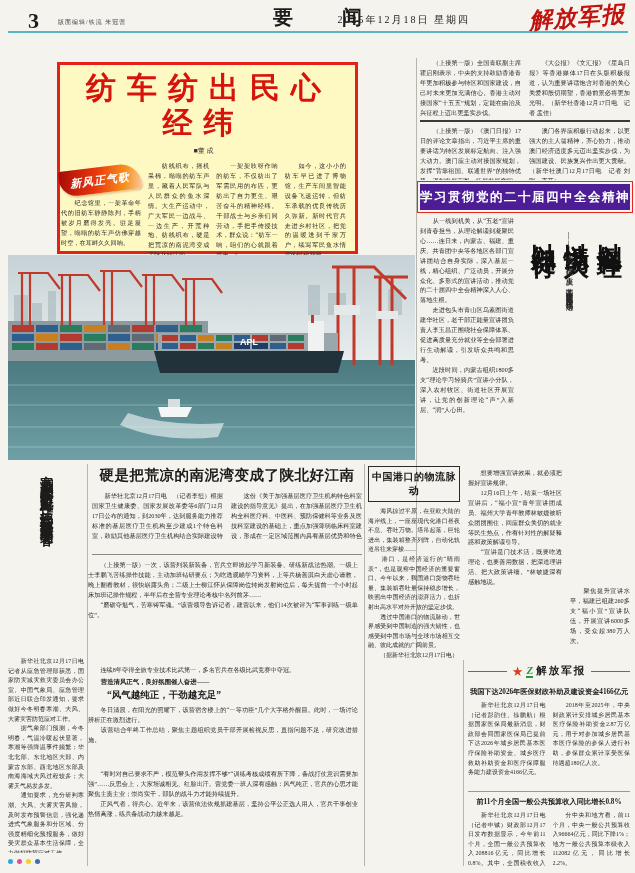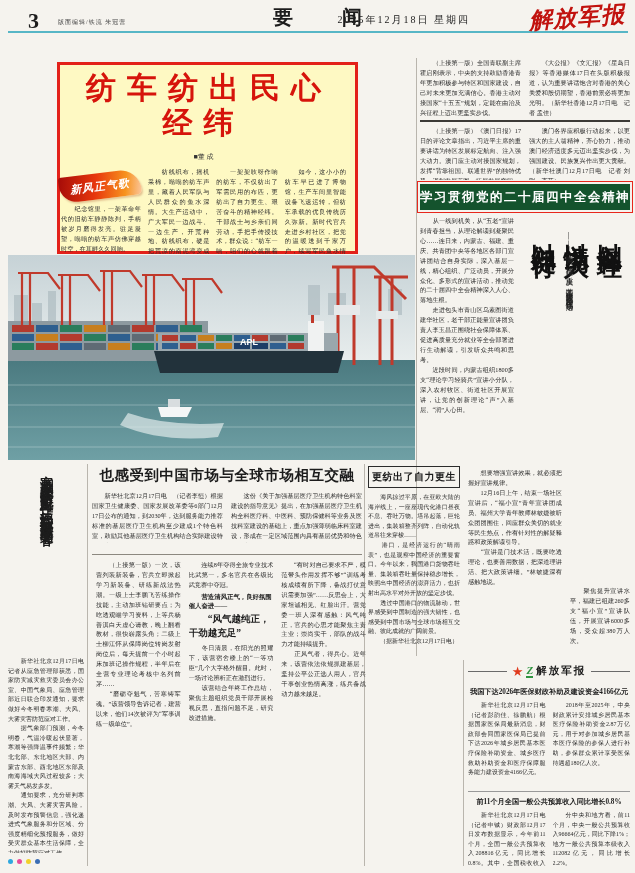--- a/index.html
+++ b/index.html
@@ -23,40 +23,40 @@
   #page-num { left:28px; top:8px; font-size:22px; font-weight:bold; }
   #edition-note { left:58px; top:18px; font-size:6px; color:#444; letter-spacing:1px; }
   #section-title { left:0; right:0; top:4px; text-align:center; font-size:20px; font-weight:bold; letter-spacing:22px; text-indent:22px; }
   #header-rule { left:8px; right:7px; top:31px; height:2px; background:#57b6c6; }
   #paper-date { right:165px; top:13px; font-size:10px; letter-spacing:2px; color:#222; }
   #masthead { right:10px; top:2px; font-size:23px; color:#c1120e; font-weight:bold; font-style:italic; transform:rotate(-4deg); letter-spacing:1px; }
 
   
   #lead-box { left:57px; top:62px; width:301px; height:192px; border:3px solid #e32119; background:#fef9c3; padding:6px 9px 5px 1px; }
   #lead-title { text-align:center; font-size:30px; font-weight:bold; color:#d6140b; letter-spacing:11px; text-indent:11px; line-height:1.15; }
-  #lead-byline { text-align:center; font-size:7px; margin-top:12px; color:#333; }
+  #lead-byline { text-align:center; font-size:7px; margin-top:6px; color:#333; }
   #lead-cols { display:flex; gap:7px; margin-top:5px; height:118px; }
   #lead-cols .lead-col { flex:1; }
   #ribbon {
     width:82px; height:26px; margin:6px 0 5px -2px;
     background:linear-gradient(100deg,#a50b08 0%,#e8380d 45%,#f7931e 80%,#fbc8a0 100%);
     border-radius:4px 26px 6px 22px;
     transform:rotate(-7deg);
     color:#fff; font-style:italic; font-weight:bold; font-size:11px;
     display:flex; align-items:center; justify-content:center; letter-spacing:1px;
     box-shadow:1px 2px 2px rgba(150,40,0,.25);
   }
 
   
   .jump-cols { display:flex; gap:8px; }
   .jump-cols .jcol { flex:1; }
   #jump-divider { left:420px; width:210px; top:120px; height:2px; background:#3c3a36; }
   #study-banner {
     left:420px; top:184px; width:210px; height:26px;
-    background:#14532d; color:#fff;
+    background:#4c1d95; color:#fff;
     font-family:"Liberation Sans","DejaVu Sans",sans-serif;
     font-weight:bold; font-size:12.5px; letter-spacing:1.5px;
     display:flex; align-items:center; justify-content:center;
     outline:1px solid #e8271c; outline-offset:2px;
   }
 
   
   #xuanjiang { left:420px; top:216px; width:210px; height:440px; }
   #xj-headline {
     position:absolute; right:4px; top:6px; height:360px;
@@ -84,21 +84,21 @@
   }
   #hc-body { margin-top:8px; height:196px; font-size:6px; }
   .dots { display:flex; gap:4px; margin-top:6px; }
   .dots i { width:5px; height:5px; border-radius:50%; display:block; }
 
   
   #yiliao { left:92px; top:466px; width:270px; }
   #yl-title { text-align:center; font-size:14.5px; font-weight:bold; letter-spacing:.5px; }
   #yl-cols { display:flex; gap:8px; margin-top:6px; height:52px; }
   #yl-cols .jcol { flex:1; }
-  #jump2 { left:96px; top:560px; width:270px; height:306px; display:flex; gap:8px; }
+  #jump2 { left:88px; top:560px; width:270px; height:306px; display:flex; gap:8px;flex-direction:column; }
   #jump2 .j2col { flex:1; overflow:hidden; }
   .subhead { font-weight:bold; font-size:6.4px; margin:3px 0 2px; }
   .bigquote { font-weight:bold; font-size:9.5px; line-height:1.45; margin-bottom:3px; }
 
   
   #gangkou { left:368px; top:466px; width:92px; }
   #gk-titlebox { border:1px solid #2b2b2b; padding:3px 2px; text-align:center; font-size:10px; font-weight:bold; letter-spacing:.5px; }
   #gk-body { margin-top:5px; height:356px; font-size:6px; }
 
   
@@ -294,21 +294,21 @@
 　　通知要求，充分研判寒潮、大风、大雾灾害风险，及时发布预警信息，强化递进式气象服务和分区域、分强度精细化预报服务，做好受灾群众基本生活保障，全力做好防范应对工作。</div>
   <div class="dots">
       <i style="background: rgb(47, 168, 223);"></i>
       <i style="background: rgb(232, 75, 154);"></i>
       <i style="background: rgb(242, 208, 42);"></i>
       <i style="background: rgb(59, 110, 181);"></i>
     </div>
 </div>
 
 <div class="abs" id="yiliao">
-  <div id="yl-title">也感受到中国市场与全球市场相互交融</div>
+  <div id="yl-title">硬是把荒凉的南泥湾变成了陕北好江南</div>
   <div id="yl-cols">
     <div class="jcol body-text">　　新华社北京12月17日电　（记者李恒）根据国家卫生健康委、国家发展改革委等6部门12月17日公布的通知，到2030年，达到服务能力推荐标准的基层医疗卫生机构至少建成1个特色科室，鼓励其他基层医疗卫生机构结合实际建设特色科室。</div>
     <div class="jcol body-text">　　这份《关于加强基层医疗卫生机构特色科室建设的指导意见》提出，在加强基层医疗卫生机构全科医疗科、中医科、预防保健科等业务及医技科室建设的基础上，重点加强薄弱临床科室建设，形成在一定区域范围内具有基层优势和特色的科室，便利群众就近就医。</div>
   </div>
 </div>
 
 <div class="abs" id="jump2">
   <div class="j2col body-text">　　（上接第一版）一次，该营列装新装备，官兵立即掀起学习新装备、研练新战法热潮。一级上士李鹏飞苦练操作技能，主动加班钻研要点；为吃透观瞄学习资料，上等兵杨善淇白天虚心请教，晚上翻看教材，很快崭露头角；二级上士柳江怀从保障岗位转岗发射岗位后，每天提前一个小时起床加班记操作规程，半年后在全营专业理论考核中名列前茅……
 　　“磨砺夺魁气，苦寒铸军魂。”该营领导告诉记者，建营以来，他们14次被评为“军事训练一级单位”。</div>
   <div class="j2col">
@@ -316,21 +316,21 @@
     <div class="subhead">　　营造清风正气，良好氛围催人奋进——</div>
     <div class="bigquote">　　“风气越纯正，干劲越充足”</div>
     <div class="body-text" style="height:auto;">　　冬日清晨，在阳光的照耀下，该营宿舍楼上的“一等功臣”几个大字格外醒目。此时，一场讨论辨析正在激烈进行。
 　　该营结合年终工作总结，聚焦主题组织党员干部开展检视反思，直指问题不足，研究改进措施。</div>
   </div>
   <div class="j2col body-text">　　“有时对自己要求不严，模范带头作用发挥不够”“训练考核成绩有所下降，备战打仗意识需要加强”……反思会上，大家坦诚相见、红脸出汗。营党委一班人深有感触：风气纯正，官兵的心思才能聚焦主责主业；崇尚实干，部队的战斗力才能持续提升。
 　　正风气者，得兵心。近年来，该营依法依规抓建基层，坚持公平公正选人用人，官兵干事创业热情高涨，练兵备战动力越来越足。</div>
 </div>
 
 <div class="abs" id="gangkou">
-  <div id="gk-titlebox">更纺出了自力更生</div>
+  <div id="gk-titlebox">中国港口的物流脉动</div>
   <div id="gk-body" class="body-text">　　海风掠过平原，在亚欧大陆的海岸线上，一座座现代化港口昼夜不息、吞吐万物。塔吊起落，巨轮进出，集装箱整齐列阵，自动化轨道吊往来穿梭……
 　　港口，是经济运行的“晴雨表”，也是观察中国经济的重要窗口。今年以来，我国港口货物吞吐量、集装箱吞吐量保持稳步增长，映照出中国经济的澎湃活力，也折射出高水平对外开放的坚定步伐。
 　　透过中国港口的物流脉动，世界感受到中国制造的强大韧性，也感受到中国市场与全球市场相互交融、彼此成就的广阔前景。
 　　（据新华社北京12月17日电）</div>
 </div>
 
 <div class="abs" id="news-digest">
   <div id="jicui-row">
     <div class="rule"></div>
     <div id="jicui-logo">

